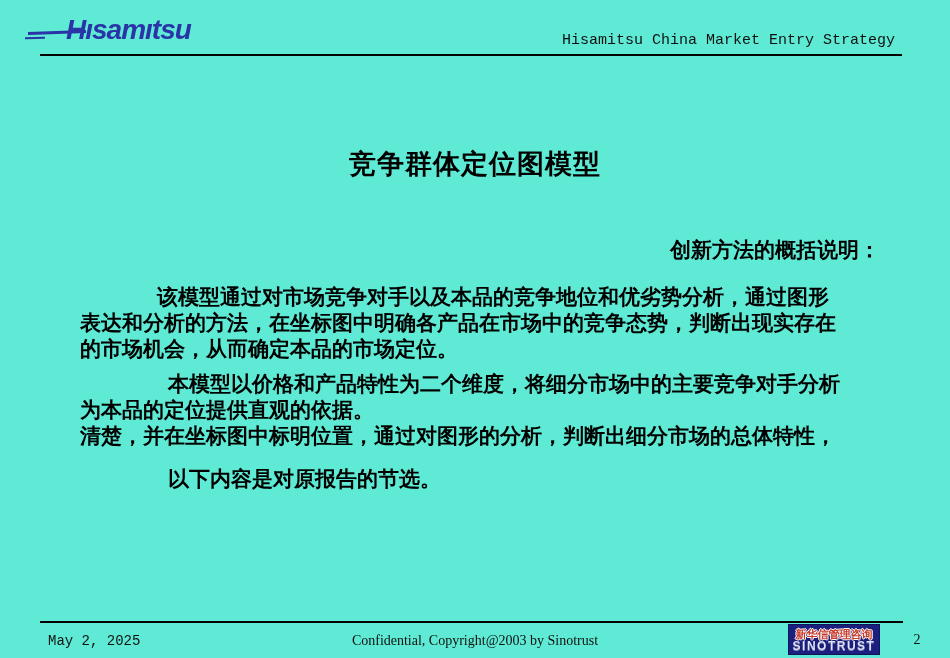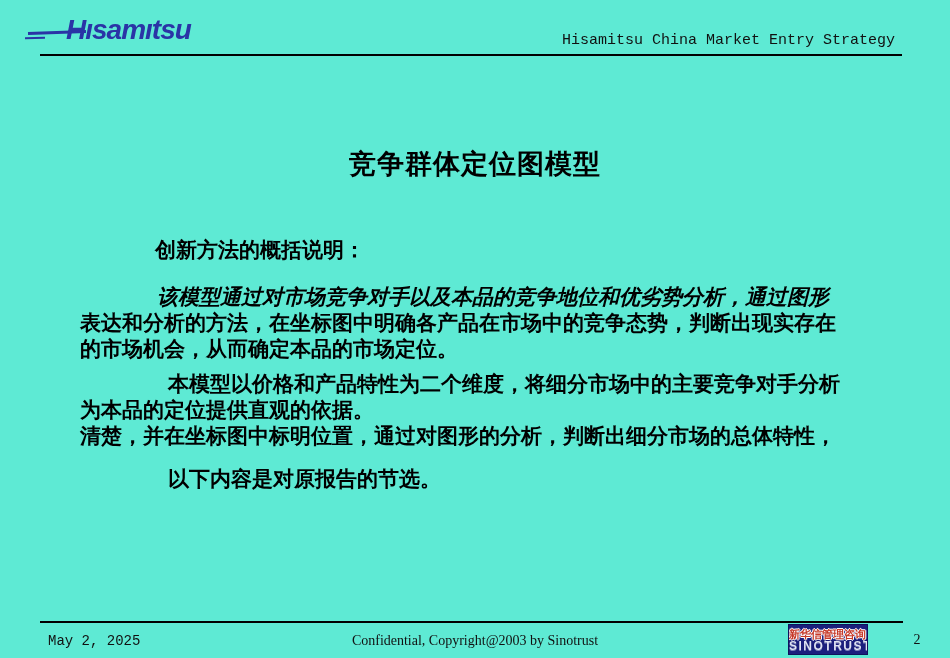--- a/index.html
+++ b/index.html
@@ -89,22 +89,22 @@
     font-size: 21px;
     font-weight: bold;
     color: #000;
     line-height: 26px;
   }
   .body-text .line { white-space: nowrap; }
   .para1 { top: 237px; }
   .para2 { top: 284px; }
   .para3 { top: 371px; }
   .para4 { top: 466px; }
-  .indent-75 { padding-left: 75px; }
-  .indent-77 { padding-left: 77px; font-style: italic; }
+  .indent-75 { padding-left: 75px; text-align: right; }
+  .indent-77 { padding-left: 77px; }
   .indent-88 { padding-left: 88px; }
 
   
   .footer-rule {
     position: absolute;
     left: 40px;
     top: 621px;
     width: 863px;
     height: 1.5px;
     background: #000;
@@ -134,27 +134,27 @@
     width: 24px;
     text-align: center;
     font-family: "Liberation Serif", "DejaVu Serif", serif;
     font-size: 14px;
     color: #111;
   }
   .sinotrust-logo {
     position: absolute;
     left: 788px;
     top: 624px;
-    width: 80px;
+    width: 92px;
     height: 31px;
     background: #1B1F7E;
     border: 1px solid #10125c;
     display: flex;
     flex-direction: column;
-    align-items: flex-start;
+    align-items: center;
     justify-content: center;
     overflow: hidden;
   }
   .sinotrust-line1 {
     font-size: 11px;
     font-weight: bold;
     color: #C63A2A;
     line-height: 13px;
     white-space: nowrap;
     text-shadow: -1px 0 0 #ffffff, 1px 0 0 #ffffff, 0 -1px 0 #ffffff, 0 1px 0 #ffffff;

